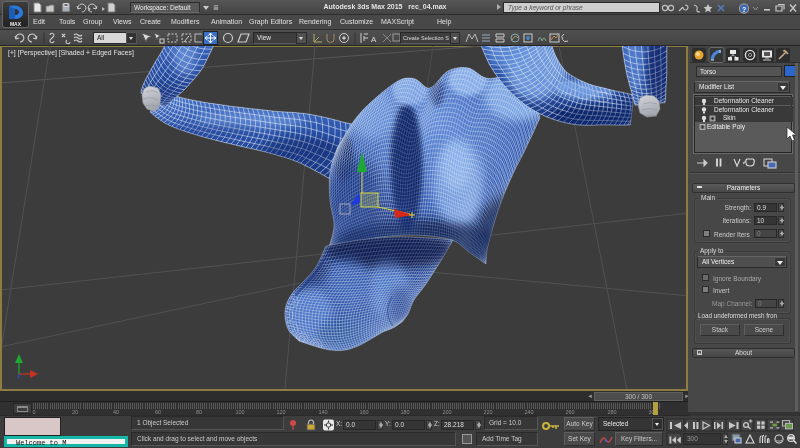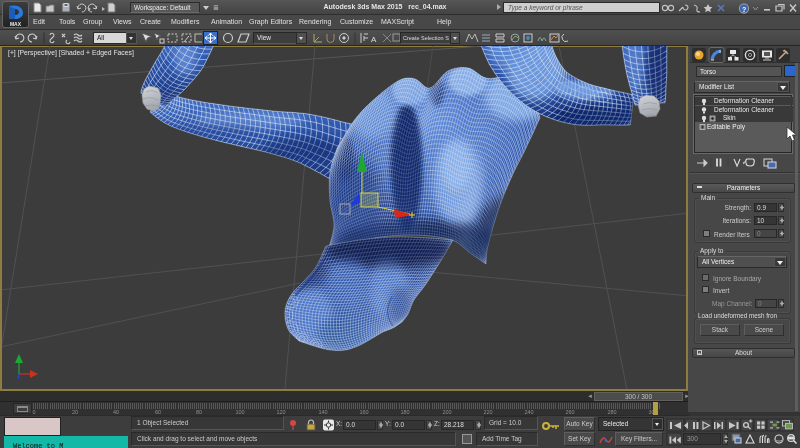--- a/index.html
+++ b/index.html
@@ -761,21 +761,21 @@
     </div>
 <div style="position:absolute;left:13px;top:1px;width:19px;height:11px;background:#3e3e3e;border:1px solid #262626">
       <div style="position:absolute;left:3px;top:2px;width:11px;height:6px;border:1px solid #8a8a8a;border-top-width:2px"></div>
     </div>
 <div style="position:absolute;left:653px;top:0;width:5px;height:14px;background:#b5a041"></div>
 </div>
 
 <div class="abs" style="left:0;top:415px;width:690px;height:33px;background:#3d3d3d;border-top:1px solid #2a2a2a"></div>
 
 <div class="abs" style="left:4px;top:417px;width:57px;height:19px;background:#d9c7c7;border:1px solid #222"></div>
-<div class="abs" style="left:4px;top:436px;width:124px;height:11px;background:#f2f2f2;border:6px solid #14b8a6;font-family:'Liberation Mono',monospace;font-size:7px;color:#111;line-height:9px;padding-left:3px">Welcome to M</div>
+<div class="abs" style="left:4px;top:436px;width:124px;height:11px;background:#f2f2f2;border:3px solid #14b8a6;font-family:'Liberation Mono',monospace;font-size:7px;color:#111;line-height:9px;padding-left:9px">Welcome to M</div>
 
 <div class="abs sunk" style="left:131px;top:416px;width:153px;height:14px;font-size:6.5px;color:#ccc;line-height:12px;padding-left:5px">1 Object Selected</div>
 <div class="abs sunk" style="left:131px;top:432px;width:325px;height:14px;font-size:6.5px;color:#ccc;line-height:12px;padding-left:5px">Click and drag to select and move objects</div>
 
 <svg class="abs" style="left:288px;top:419px" width="46" height="12">
 <circle cx="5" cy="4" r="3" fill="#d04848"></circle>
     <path d="M5 7 v4" stroke="#d04848" stroke-width="1.2"></path>
 <rect x="19" y="5" width="8" height="6" fill="#c8a838" stroke="#555"></rect>
     <path d="M20.5 5 v-1.5 a2.5 2.5 0 0 1 5 0 V5" stroke="#bbb" fill="none" stroke-width="1.2"></path>
 <rect x="35" y="0.5" width="11" height="11" rx="2" fill="#e8e8e8"></rect>

